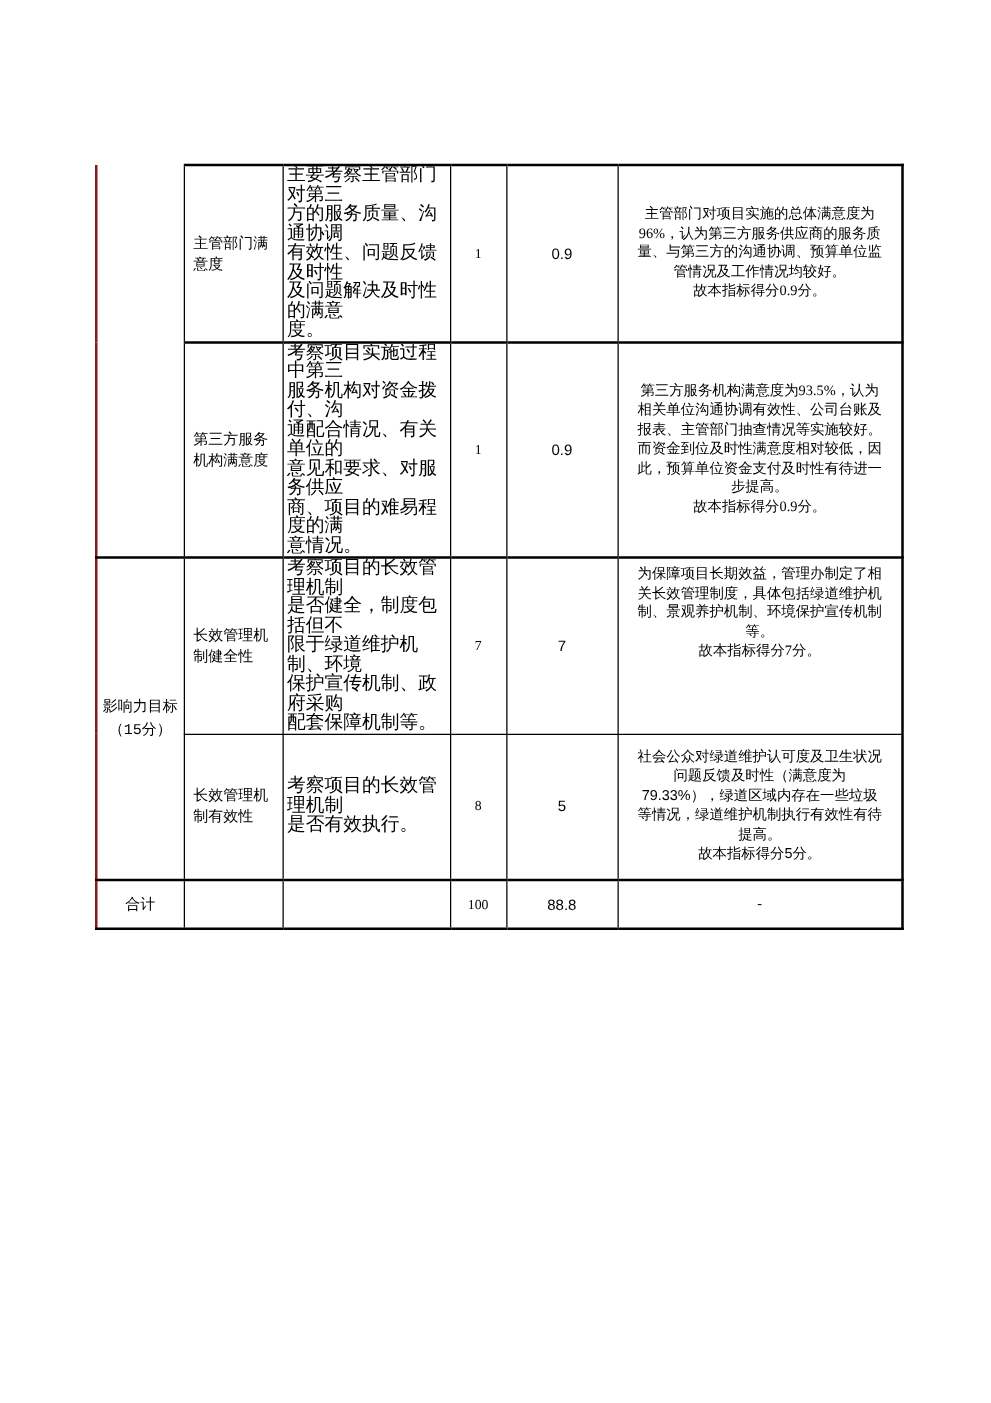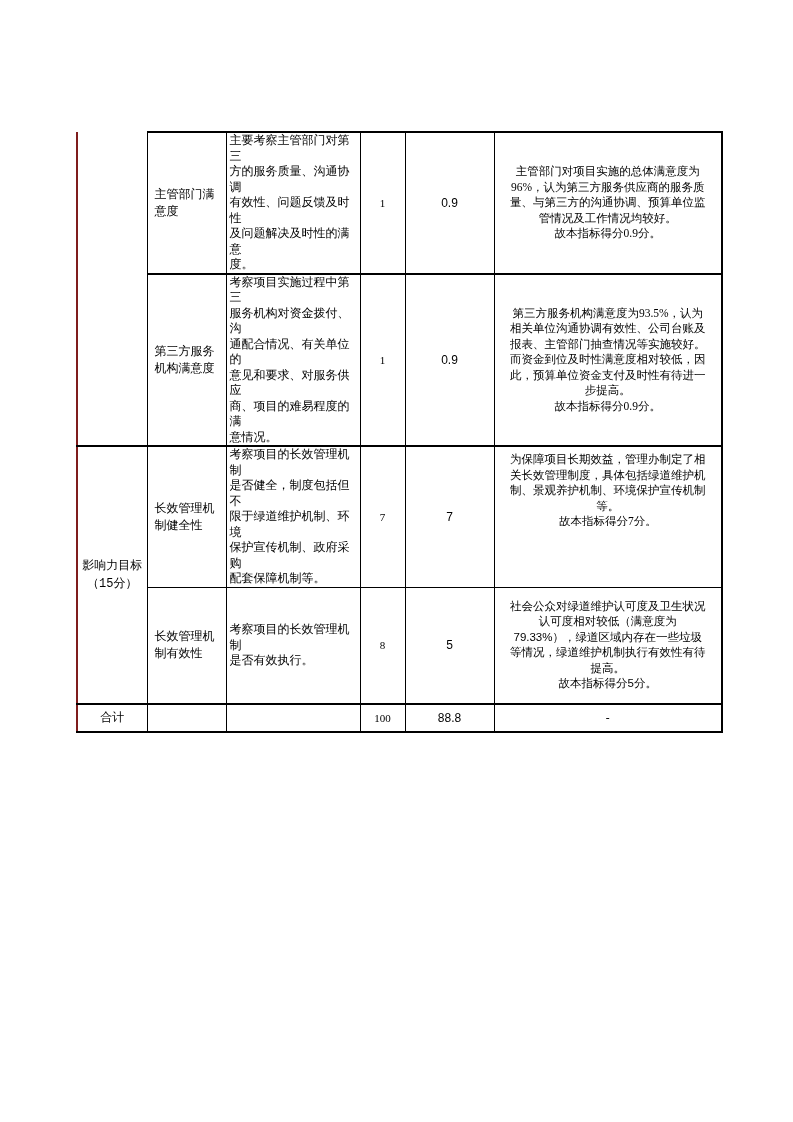--- a/index.html
+++ b/index.html
@@ -21,35 +21,35 @@
   td {
     border:1px solid #000;
     vertical-align:middle;
     overflow:hidden;
   }
   
   col.c1{width:70px;} col.c2{width:79px;} col.c3{width:134px;}
   col.c4{width:45px;} col.c5{width:89px;} col.c6{width:228px;}
   
   tr.r1{height:126px;} tr.r2{height:112px;} tr.r3{height:82px;}
-  tr.r4{height:117px;} tr.r5{height:28px;}
+  tr.r4{height:117px;} tr.r5{height:39px;}
   
   tr.r1 td{border-top:2px solid #000;}
   td.first{border-left:2px solid #7f1d1d;font-family:Liberation Mono, monospace;}
   td.last{border-right:2px solid #000;}
   tr.r1 td.cont{border-top:none;}
   tr.r1 td, td.cont{border-bottom-width:2px;}
   tr.r2 td, td.cont{border-bottom-width:2px;}
   tr.r4 td, td.group{border-bottom-width:2px;}
   tr.r5 td{border-bottom:2px solid #000;}
   
   .pre{white-space:pre-line;}
   td.group, td.totlabel{text-align:center; font-size:12px; line-height:18px;}
   td.ind{padding:0 4px 0 7px; font-size:12px; line-height:17px; text-align:left;margin-top:35px;}
-  td.desc{padding:0 3px; font-size:12px; line-height:15.5px; text-align:left;}
+  td.desc{padding:0 3px; font-size:15px; line-height:15.5px; text-align:left;}
   td.wgt{text-align:center; font-size:11px;}
   td.scr{text-align:center; font-size:12px;
          font-family:"Liberation Sans","DejaVu Sans",sans-serif;}
   td.expl{padding:0 3px; font-size:11.5px; line-height:15.5px; text-align:center;}
   td.vtop{vertical-align:top; padding-top:5px;}
   .clip{height:74px; overflow:hidden;}
   .num{font-family:"Liberation Sans","DejaVu Sans",sans-serif;margin-top:40px;}
 </style>
 </head>
 <body>
@@ -165,21 +165,21 @@
 是否有效执行。</div>
       </td>
       <td class="wgt">
         <div>8</div>
       </td>
       <td class="scr">
         <div>5</div>
       </td>
       <td class="expl last">
         <div class="pre"><span>社会公众对绿道维护认可度及卫生状况
-认可度相对较低（满意度为
+问题反馈及时性（满意度为
 </span><span class="num">79.33%</span><span>），绿道区域内存在一些垃圾
 等情况，绿道维护机制执行有效性有待
 提高。
 故本指标得分</span><span class="num">5</span><span>分。</span></div>
       </td>
     </tr>
 
     <tr class="r5">
       <td class="first totlabel">
         <div>合计</div>

